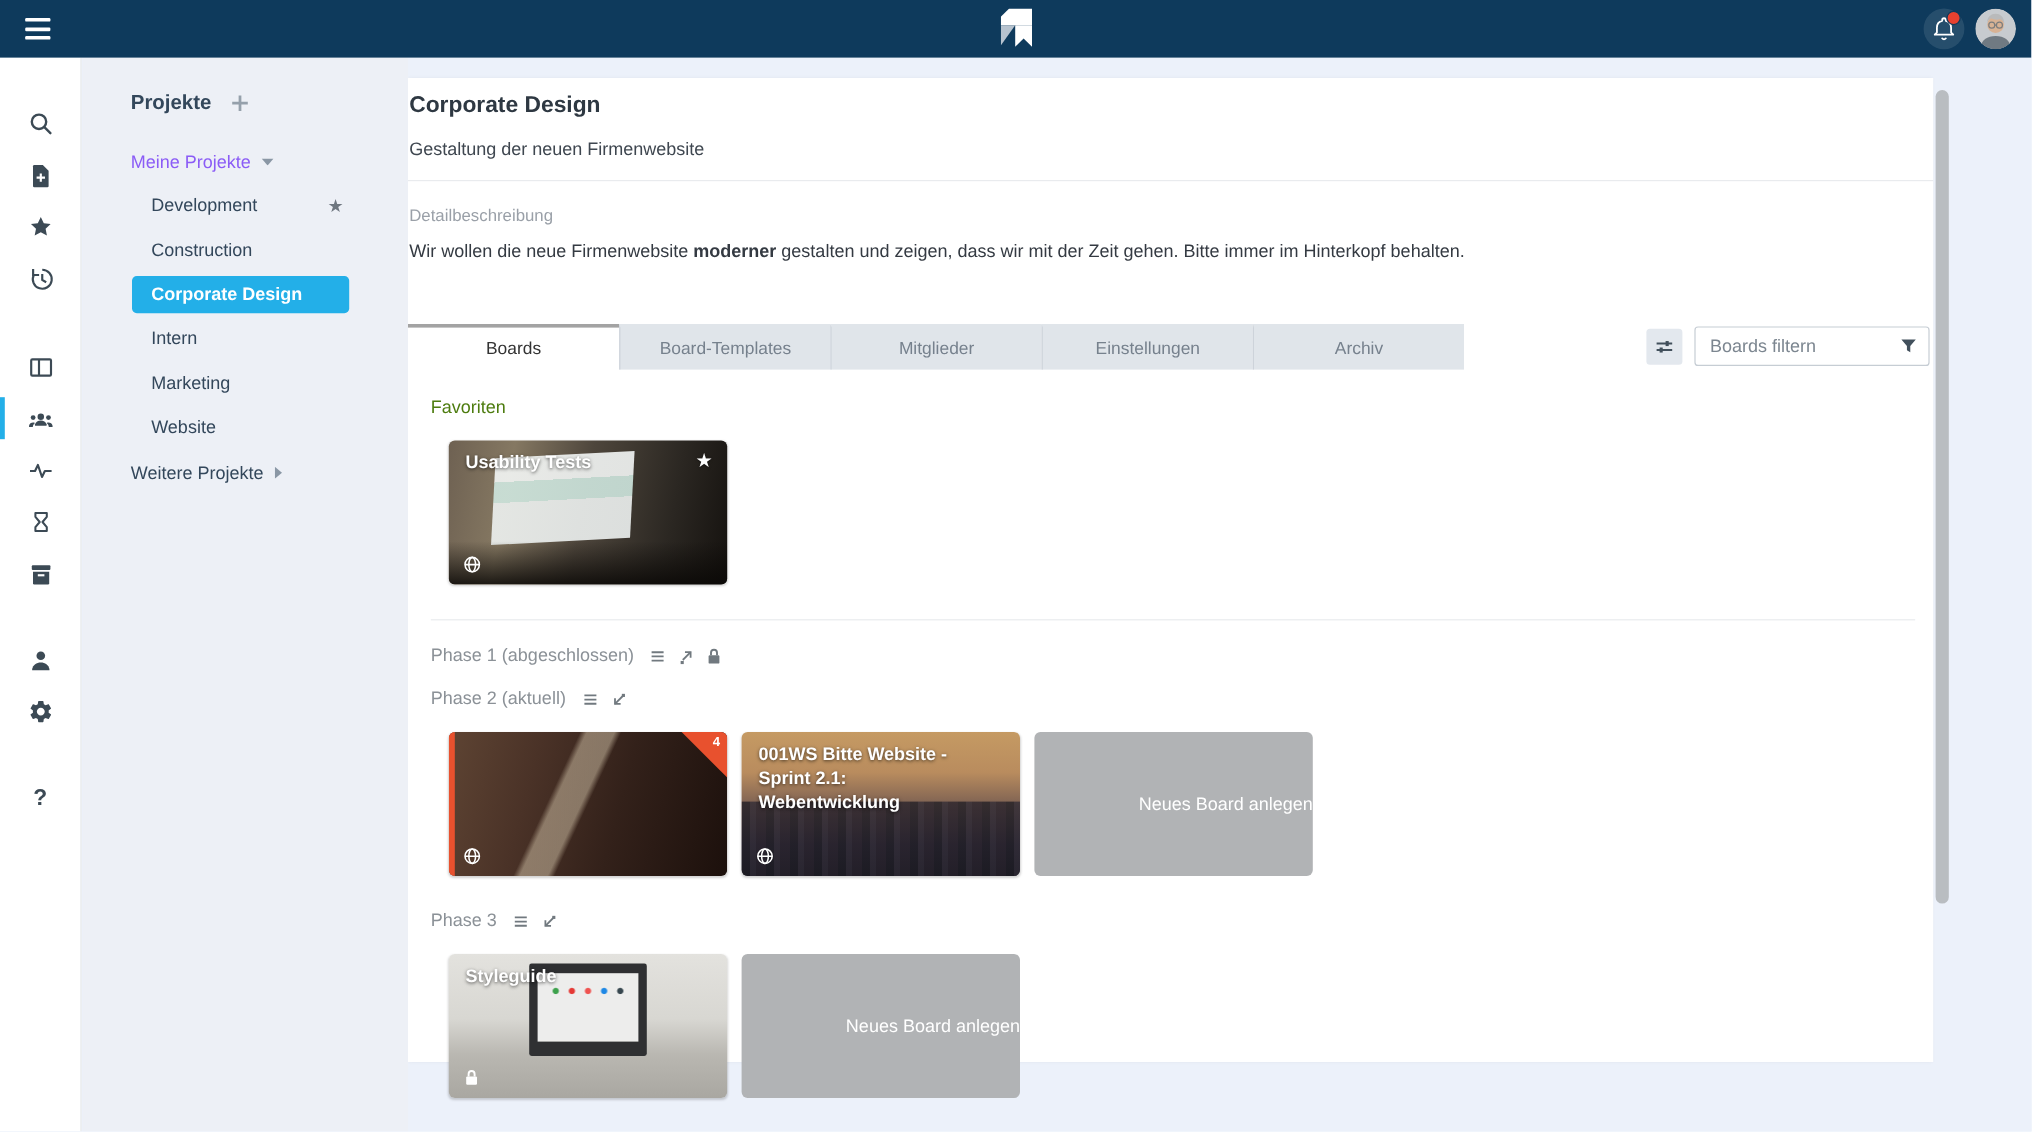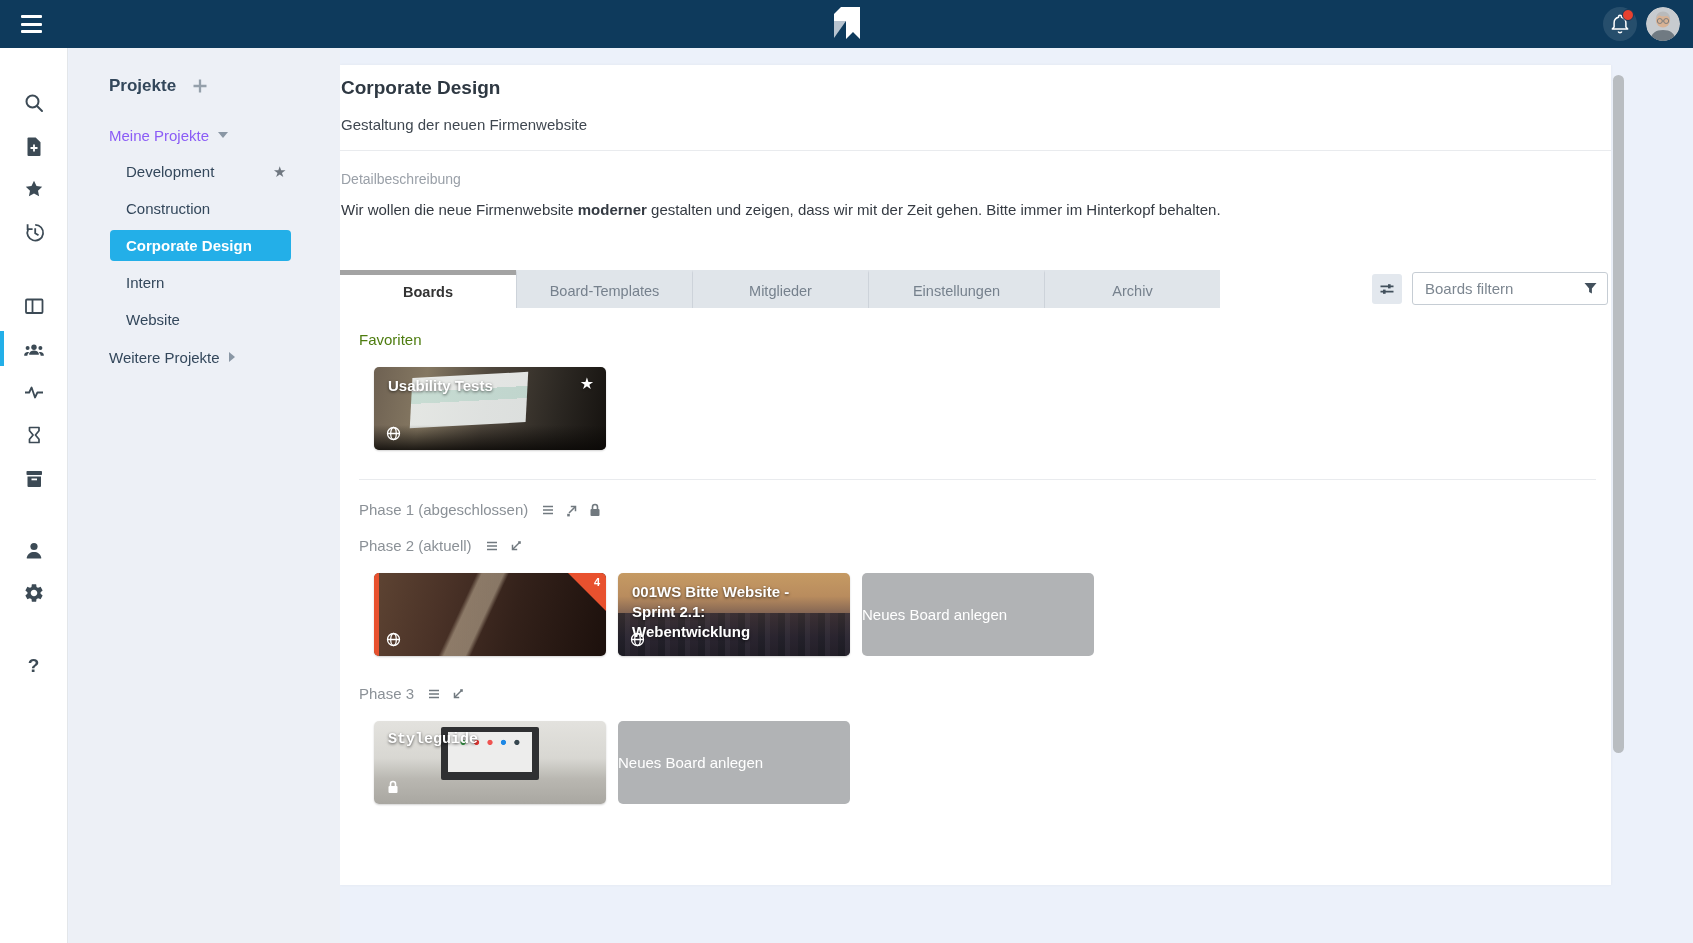--- a/index.html
+++ b/index.html
@@ -45,58 +45,58 @@
   .panel-subtitle{margin:17px 0 0 1px;font-size:15px;color:#3f4750;}
   .divider{height:1px;background:#e9ebee;}
   .divider.top{margin-top:17px;width:100%;}
   .desc-label{margin:20px 0 0 1px;font-size:14px;color:#9aa0a8;}
   .desc-text{margin:14px 0 0 1px;font-size:15px;color:#343a42;}
   .desc-text b{font-weight:bold;}
 
   
   .tab-strip{margin-top:52px;height:38px;display:flex;align-items:stretch;}
   .tab{width:176px;display:flex;align-items:center;justify-content:center;font-size:14.5px;box-sizing:border-box;cursor:pointer;}
-  .tab.active{background:#fff;border-top:5px solid #a3a3a3;font-weight:bold;color:#333;}
+  .tab.active{background:#fff;border-top:3px solid #a3a3a3;font-weight:normal;color:#333;}
   .tab.inactive{background:#e0e5ea;color:#76818d;border-top:3px solid transparent;border-left:1px solid #cdd3da;}
   .strip-spacer{flex:1;}
   .tune-btn{width:30px;height:30px;margin:4px 10px 0 0;background:#e3e8ee;border-radius:3px;display:flex;align-items:center;justify-content:center;cursor:pointer;flex:none;}
   .filter-box{width:196px;height:33px;margin:2px 3px 0 0;border:1px solid #c6cdd4;border-radius:3px;background:#fff;display:flex;align-items:center;box-sizing:border-box;padding:0 9px 0 10px;flex:none;}
   .filter-box input{border:none;outline:none;flex:1;font-size:15px;color:#333;background:transparent;font-family:inherit;min-width:0;}
   .filter-box input::placeholder{color:#7c8690;}
 
   
   .section-label{margin:23px 0 12px 19px;font-size:15px;color:#4d7c0f;}
   .cards-row{margin:19px 0 0 34px;display:flex;gap:12px;}
   .section-divider{margin:29px 0 0 19px;width:1237px;}
   .phase-row{display:flex;align-items:center;margin-left:19px;font-size:15px;color:#8b9197;}
   .phase-row.p1{margin-top:21px;}
   .phase-row.p2{margin-top:19px;}
   .phase-row.p3{margin-top:29px;}
   .phase-icons{display:flex;align-items:center;gap:8px;margin-left:12px;}
   .phase-icons .picon{display:flex;cursor:pointer;}
 
   
-  .card{width:232px;height:83px;border-radius:5px;position:relative;overflow:hidden;box-shadow:0 1px 2px rgba(0,0,0,.18);cursor:pointer;flex:none;}
+  .card{width:232px;height:120px;border-radius:5px;position:relative;overflow:hidden;box-shadow:0 1px 2px rgba(0,0,0,.18);cursor:pointer;flex:none;}
   .card-title{position:absolute;left:14px;top:9px;right:34px;font-size:15px;font-weight:bold;color:#fff;line-height:20px;text-shadow:0 1px 3px rgba(0,0,0,.65);z-index:3;}
   .card .globe{position:absolute;left:12px;bottom:9px;z-index:3;display:flex;}
   .card .card-lock{position:absolute;left:12px;bottom:9px;z-index:3;display:flex;}
   .card .star{position:absolute;right:12px;top:7px;color:#fff;font-size:16px;text-shadow:0 1px 2px rgba(0,0,0,.5);z-index:3;cursor:pointer;}
-  .card.placeholder{background:#b1b3b5;display:flex;align-items:center;justify-content:flex-start;color:#fff;font-size:15px;box-shadow:none;}
+  .card.placeholder{background:#b1b3b5;display:flex;align-items:center;justify-content:flex-end;color:#fff;font-size:15px;box-shadow:none;}
   .card-stripe{position:absolute;left:0;top:0;bottom:0;width:5px;background:#e8512e;z-index:2;}
   .corner{position:absolute;right:0;top:0;width:0;height:0;border-top:38px solid #e8512e;border-left:38px solid transparent;z-index:2;}
   .corner-num{position:absolute;right:6px;top:3px;font-size:11px;font-weight:bold;color:#fff;z-index:3;}
 
   
   .photo-usability{background:linear-gradient(100deg,#6e6152 0%,#857862 22%,#4e463c 48%,#2b2722 78%,#15120f 100%);}
   .photo-usability::before{content:"";position:absolute;left:16%;top:10%;width:50%;height:60%;transform:rotate(-3deg) skewX(-6deg);background:linear-gradient(to bottom,#f4f7f6 0 28%,#cfe7df 28% 52%,#eef2f1 52% 100%);opacity:.9;z-index:1;}
   .photo-usability::after{content:"";position:absolute;left:0;right:0;bottom:0;height:30%;background:linear-gradient(to top,rgba(10,8,6,.85),rgba(10,8,6,0));z-index:1;}
   .photo-wood{background:linear-gradient(115deg,rgba(0,0,0,0) 38%,rgba(214,199,172,.5) 40%,rgba(214,199,172,.5) 48%,rgba(0,0,0,0) 50%),linear-gradient(105deg,#5e4433 0%,#4a3227 30%,#33211a 60%,#1c100c 100%);}
   .photo-city{background:linear-gradient(to bottom,#c59a63 0%,#b98c5e 28%,#7a5f52 52%,#3a3340 78%,#1f1e26 100%);}
   .photo-city::before{content:"";position:absolute;left:0;right:0;bottom:0;height:52%;background:repeating-linear-gradient(90deg,#1b1a22 0 7px,#2c2833 7px 12px,#241f29 12px 20px);opacity:.75;z-index:1;}
-  .photo-desk{background:linear-gradient(to bottom,#e3e2de 0%,#d8d7d2 45%,#b9b7b1 70%,#a9a7a1 100%);font-family:Liberation Mono, monospace;}
+  .photo-desk{background:linear-gradient(to bottom,#e3e2de 0%,#d8d7d2 45%,#b9b7b1 70%,#a9a7a1 100%);}
   .photo-desk::before{content:"";position:absolute;left:29%;top:7%;width:42%;height:64%;background:#2f3032;border-radius:2px;z-index:1;}
   .photo-desk::after{content:"";position:absolute;left:32%;top:13%;width:36%;height:48%;z-index:1;
     background:
       radial-gradient(circle at 18% 26%,#3da14c 0 2.2px,transparent 3px),
       radial-gradient(circle at 34% 26%,#e53935 0 2.2px,transparent 3px),
       radial-gradient(circle at 50% 26%,#ef5350 0 2.2px,transparent 3px),
       radial-gradient(circle at 66% 26%,#1e88e5 0 2.2px,transparent 3px),
       radial-gradient(circle at 82% 26%,#37474f 0 2.2px,transparent 3px),
       #ededec;}
 
@@ -250,20 +250,23 @@
       <div class="project-item">
         <span class="label">Construction</span>
       </div>
       <div class="project-item active">
         <span class="label">Corporate Design</span>
       </div>
       <div class="project-item">
         <span class="label">Intern</span>
       </div>
       <div class="project-item">
+        <span class="label">Marketing</span>
+      </div>
+      <div class="project-item">
         <span class="label">Website</span>
       </div>
     </div>
     <div class="more-row">
       <span>Weitere Projekte</span>
       <svg width="6" height="10" viewBox="0 0 6 10">
           <path d="M0 0l6 5-6 5z" fill="#8a97a5"></path>
         </svg>
     </div>
   </aside>

